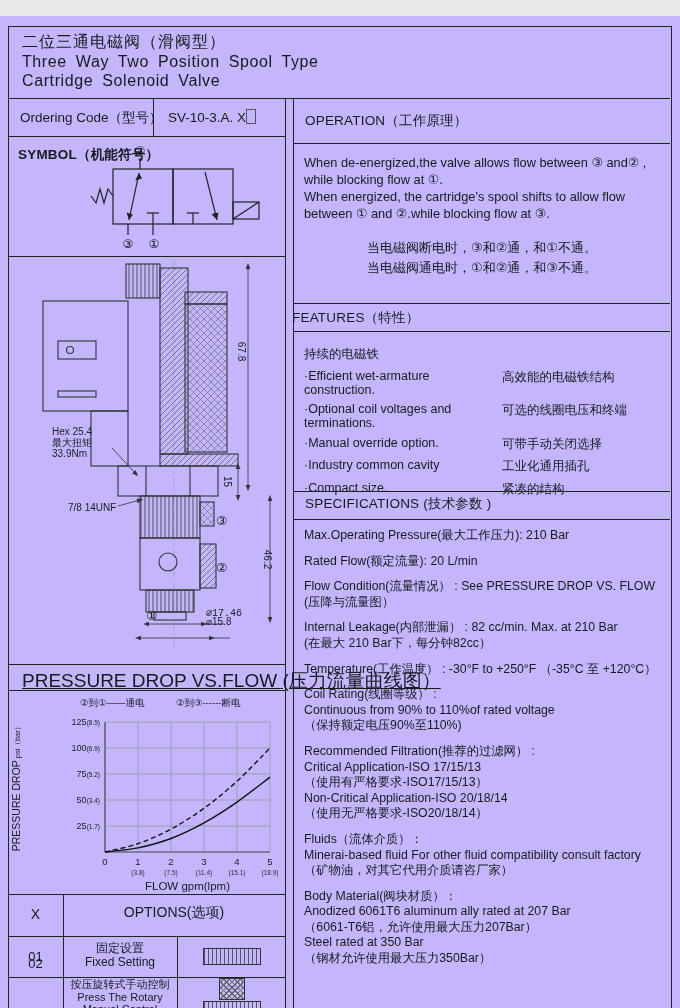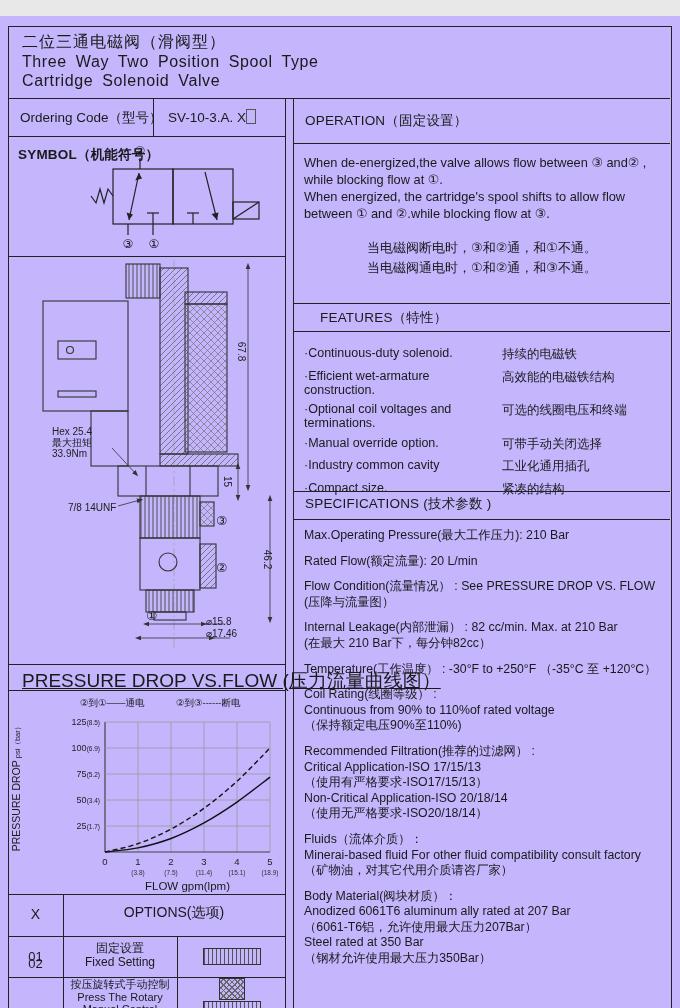--- a/index.html
+++ b/index.html
@@ -169,21 +169,21 @@
   </svg>
 
   <div class="dwg-label pre" style="left:52px;top:410px;">Hex 25.4
 最大扭矩
 33.9Nm</div>
   <div class="dwg-label" style="left:68px;top:486px;">7/8 14UNF</div>
   <div class="dwg-label dim-rot" style="left:232px;top:330px;">67.8</div>
   <div class="dwg-label dim-rot" style="left:222px;top:460px;">15</div>
   <div class="dwg-label dim-rot" style="left:258px;top:538px;">46.2</div>
   <div class="dwg-label" style="left:206px;top:600px;">⌀15.8</div>
-  <div class="dwg-label" style="left:206px;top:612px;">⌀17.46</div>
+  <div class="dwg-label" style="left:206px;top:592px;font-family:Liberation Mono, monospace;">⌀17.46</div>
   <div class="port-num" style="left:216px;top:497px;">③</div>
   <div class="port-num" style="left:216px;top:544px;">②</div>
   <div class="port-num" style="left:146px;top:592px;">①</div>
 
   <div class="hline" style="left:8px;top:648px;width:277px;"></div>
   <div class="chart-hdr">PRESSURE DROP VS.FLOW  (压力流量曲线图）</div>
   <div class="hline" style="left:8px;top:674px;width:277px;"></div>
   <svg id="chart-svg" style="position:absolute;left:8px;top:676px;" width="277" height="200" viewBox="0 0 277 200">
       <line x1="97" y1="30" x2="97" y2="160" stroke="#444" stroke-width="1.2"></line>
       <line x1="130" y1="30" x2="130" y2="160" stroke="#9a9a9a" stroke-width="0.8"></line>
@@ -241,36 +241,35 @@
   <div class="opt-txt" style="left:63px;top:962px;width:114px;font-size:11px;line-height:12.5px;">
     <div>按压旋转式手动控制</div>
     <div class="pre">Press The Rotary
 Manual Control</div>
   </div>
   <div style="position:absolute;left:203px;top:962px;width:56px;height:36px;">
     <div class="icon-xhatch" style="position:absolute;left:16px;top:0;width:24px;height:20px;"></div>
     <div class="icon-stripes" style="position:absolute;left:0;top:23px;width:56px;height:12px;"></div>
   </div>
 
-  <div class="hdr" style="left:305px;top:96px;">OPERATION（固定设置）</div>
+  <div class="hdr" style="left:305px;top:96px;">OPERATION（工作原理）</div>
   <div class="hline" style="left:293px;top:127px;width:377px;"></div>
   <div class="op-text pre">When de-energized,the valve allows flow between ③ and② ,
 while blocking flow at ①.
 When energized, the cartridge's spool shifts to allow flow
 between ① and ②.while blocking flow at ③.</div>
   <div class="op-cn pre">当电磁阀断电时，③和②通，和①不通。
 当电磁阀通电时，①和②通，和③不通。</div>
 
   <div class="hline" style="left:293px;top:287px;width:377px;"></div>
-  <div class="hdr" style="left:320px;top:293px;">FEATURES（特性）</div>
+  <div class="hdr" style="left:292px;top:293px;">FEATURES（特性）</div>
   <div class="hline" style="left:293px;top:315px;width:377px;"></div>
 
   <div class="feat-list">
     <div class="feat-row">
-        <span class="feat-en">·Continuous-duty  solenoid.</span>
         <span class="feat-cn">持续的电磁铁</span>
       </div>
     <div class="feat-row">
         <span class="feat-en">·Efficient wet-armature construction.</span>
         <span class="feat-cn">高效能的电磁铁结构</span>
       </div>
     <div class="feat-row">
         <span class="feat-en">·Optional coil voltages and terminations.</span>
         <span class="feat-cn">可选的线圈电压和终端</span>
       </div>

